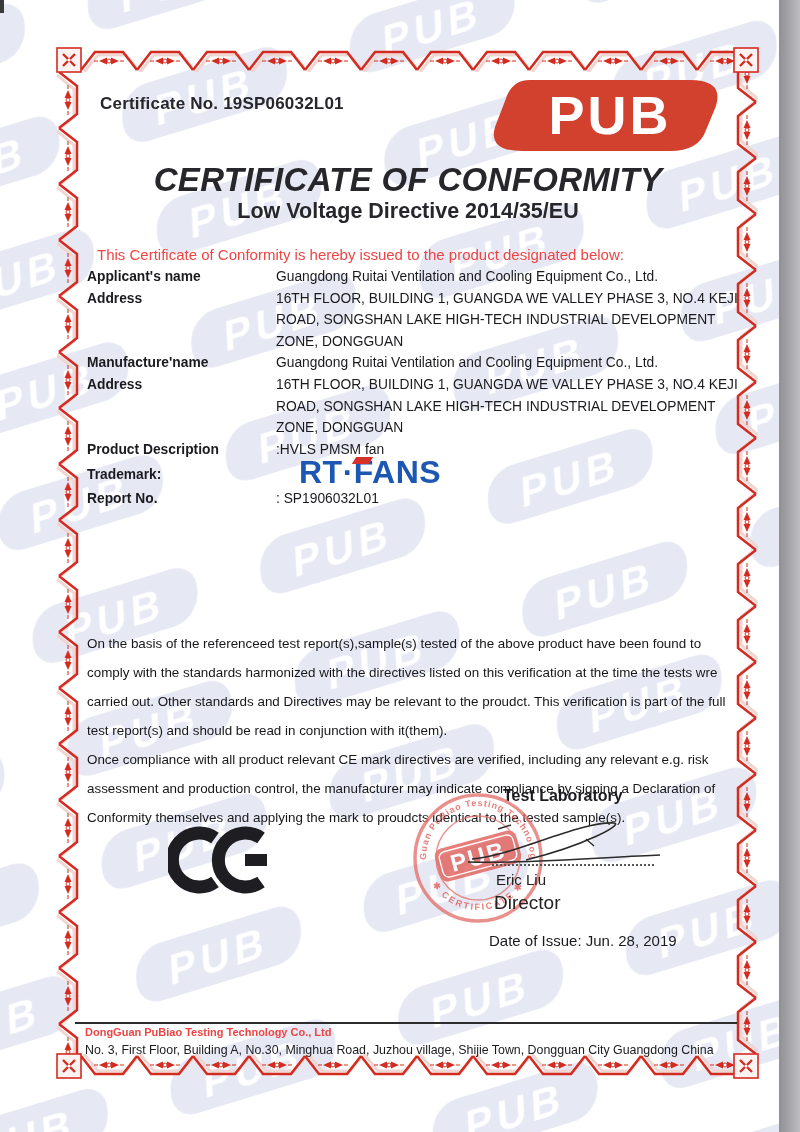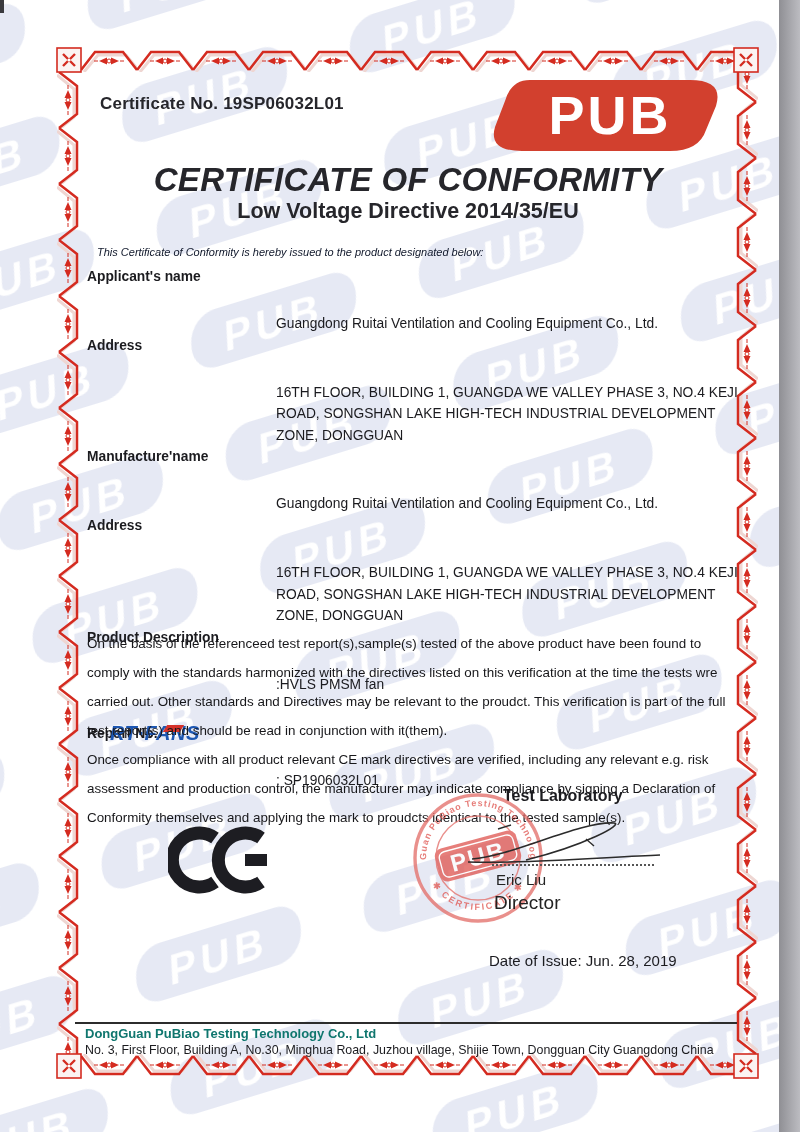--- a/index.html
+++ b/index.html
@@ -9,42 +9,42 @@
     font-family:"Liberation Sans", sans-serif;
     -webkit-font-smoothing:antialiased;
   }
   .abs{position:absolute;}
   
   .cert-no{left:100px;top:94px;font-size:17px;font-weight:bold;color:#26262b;letter-spacing:.2px;}
   .pub-logo{left:492px;top:79px;width:230px;height:73px;}
   
   .title{left:57px;top:161px;width:702px;text-align:center;font-size:33px;font-weight:bold;color:#26262b;letter-spacing:.3px;font-style:italic;}
   .subtitle{left:57px;top:199px;width:702px;text-align:center;font-size:21.5px;font-weight:bold;color:#26262b;}
-  .intro{left:97px;top:246px;font-size:11px;color:#0f172a;font-style:italic;}
+  .intro{left:97px;top:246px;font-size:15px;color:#ef4444;}
   
   .fields{left:87px;top:266px;width:655px;}
   .frow{display:flex;align-items:flex-start;}
   .flabel{width:189px;flex:0 0 189px;font-weight:bold;font-size:13.8px;color:#1b1b1f;line-height:21.6px;}
-  .fvalue{flex:1;font-size:13.8px;color:#1b1b1f;line-height:21.6px;white-space:pre-wrap;margin-top:47px;}
+  .fvalue{flex:1;font-size:13.8px;color:#1b1b1f;line-height:21.6px;white-space:pre-wrap;}
   .frow.tm-row{height:28px;align-items:center;}
   
-  .tm{font-style:italic;font-weight:bold;font-size:20px;color:#1d57b2;letter-spacing:.5px;position:relative;line-height:26px;}
+  .tm{font-weight:bold;font-size:32px;color:#1d57b2;letter-spacing:.5px;position:relative;line-height:26px;}
   .tm .f-accent{position:absolute;left:55px;top:3px;width:17px;height:7px;background:#d6322a;transform:skewX(-32deg);}
   
   .paras{left:87px;top:629px;width:651px;font-size:13.4px;line-height:29px;color:#17171a;}
   .paras p{margin:0;}
   
   .lab-heading{left:503px;top:787px;font-size:16px;font-weight:bold;color:#1b1b1f;}
   .sig-line{left:492px;top:864px;width:162px;border-bottom:2px dotted #555;}
   .signer{left:496px;top:871px;font-size:15px;color:#222;}
   .role{left:494px;top:892px;font-size:19px;color:#222;}
-  .issue-date{left:489px;top:952px;font-size:15px;color:#1b1b1f;}
+  .issue-date{left:489px;top:932px;font-size:15px;color:#1b1b1f;}
   
   .foot-rule{left:75px;top:1022px;width:662px;border-top:2px solid #2c2c2c;}
-  .foot-co{left:85px;top:1026px;font-size:13px;font-weight:bold;color:#0f766e;}
+  .foot-co{left:85px;top:1026px;font-size:11px;font-weight:bold;color:#ef4444;}
   .foot-addr{left:85px;top:1043px;font-size:12.4px;color:#1b1b1f;}
   
   .scan-edge{left:779px;top:0;width:21px;height:1132px;background:linear-gradient(to right,#8f8f94,#bcbcc1);}
   .scan-mark{left:0;top:0;width:4px;height:13px;background:#3a3a3e;}
   svg{display:block;}
 </style>
 </head>
 <body>
 
 <svg class="abs" style="left:0;top:0;" width="800" height="1132" viewBox="0 0 800 1132">
@@ -123,20 +123,21 @@
     <div class="flabel">Address</div>
     <div class="fvalue">16TH FLOOR, BUILDING 1, GUANGDA WE VALLEY PHASE 3, NO.4 KEJI
 ROAD, SONGSHAN LAKE HIGH-TECH INDUSTRIAL DEVELOPMENT
 ZONE, DONGGUAN</div>
   </div>
   <div class="frow">
     <div class="flabel">Product Description</div>
     <div class="fvalue">:HVLS PMSM fan</div>
   </div>
   <div class="frow tm-row">
+    <div class="flabel">Trademark:</div>
     <div class="fvalue">
       <span class="tm"><span>RT·</span><span>FANS</span><span class="f-accent"></span></span>
     </div>
   </div>
   <div class="frow">
     <div class="flabel">Report No.</div>
     <div class="fvalue">: SP1906032L01</div>
   </div>
 </div>
 

